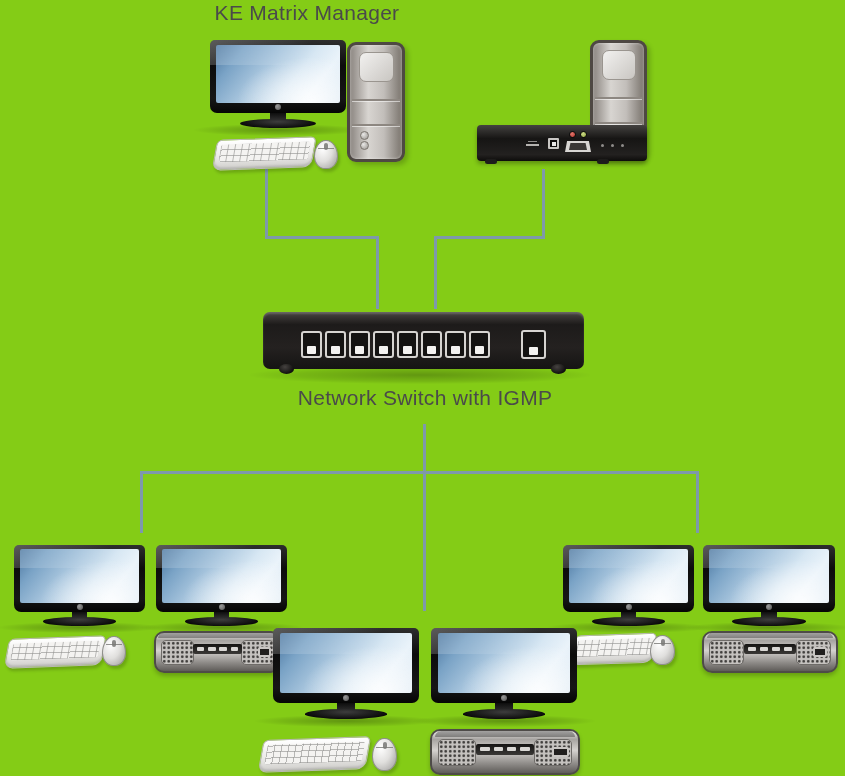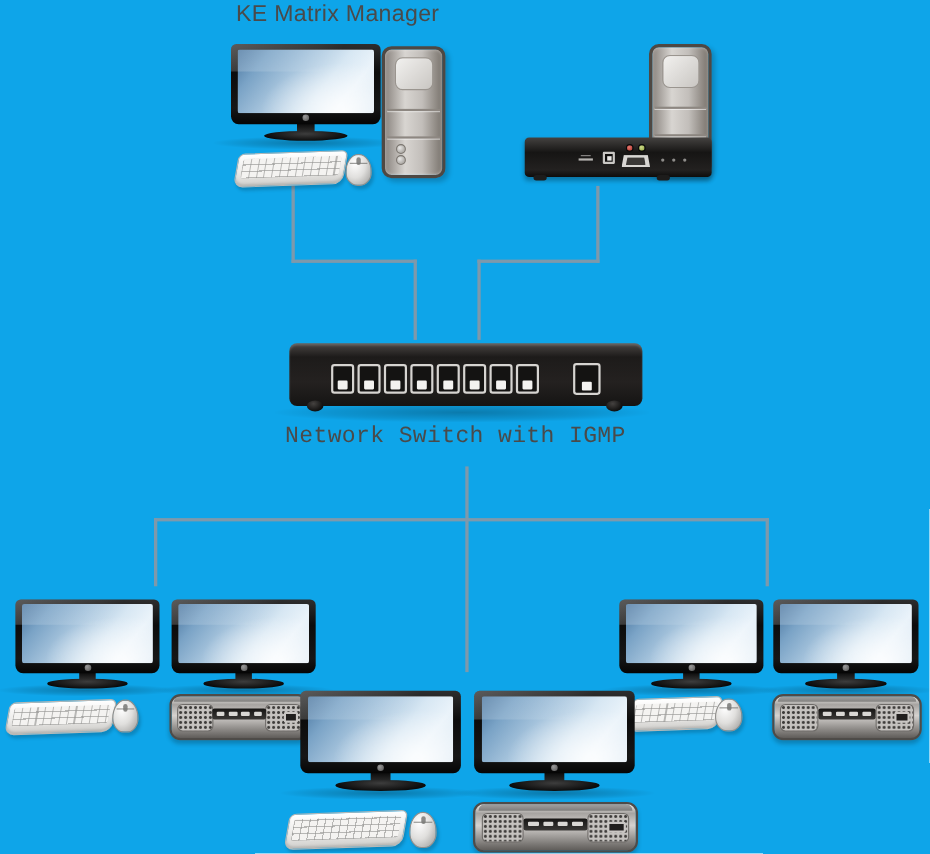--- a/index.html
+++ b/index.html
@@ -1,16 +1,16 @@
 <!DOCTYPE html>
 <html><head>
 <meta charset="utf-8">
 <style>
   html,body{margin:0;padding:0;background:#fff;}
-  #canvas{position:relative;width:845px;height:776px;background:#0ea5e9;overflow:hidden;
+  #canvas{position:relative;width:845px;height:776px;background:#84cc16;overflow:hidden;
           font-family:"Liberation Sans",sans-serif;}
   .label{position:absolute;color:#4a4a4a;font-size:21px;letter-spacing:.3px;text-align:center;z-index:3;}
 
   
   .cline{position:absolute;background:#7e99ab;z-index:1;}
 
   
   .monitor{position:absolute;z-index:2;}
   .monitor.front{z-index:5;}
   .bezel{position:absolute;left:0;top:0;width:100%;height:76%;
@@ -175,21 +175,21 @@
       <div class="port"></div>
       <div class="port"></div>
       <div class="port"></div>
       <div class="port"></div>
       <div class="port"></div>
     </div>
     <div class="port single"></div>
     <div class="swfoot" style="left:16px;"></div>
     <div class="swfoot" style="right:18px;"></div>
   </div>
-  <div class="label" style="left:214px;top:386px;width:400px;font-family:Liberation Mono, monospace;">Network Switch with IGMP</div>
+  <div class="label" style="left:225px;top:386px;width:400px;">Network Switch with IGMP</div>
 
   <div class="monitor" style="left:14px;top:545px;width:131px;height:88px;">
     <div class="mshadow"></div>
     <div class="neck"></div>
     <div class="base"></div>
     <div class="bezel">
       <div class="screen"></div>
       <div class="logo-dot"></div>
     </div>
   </div>

